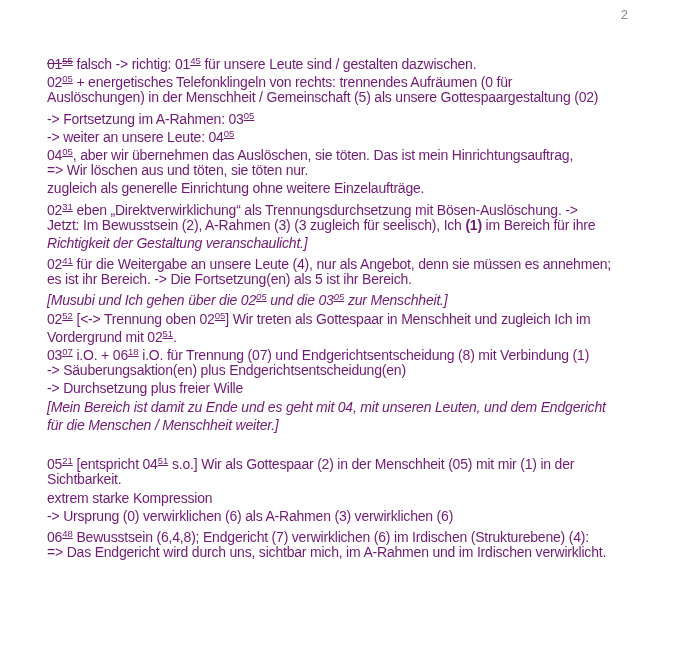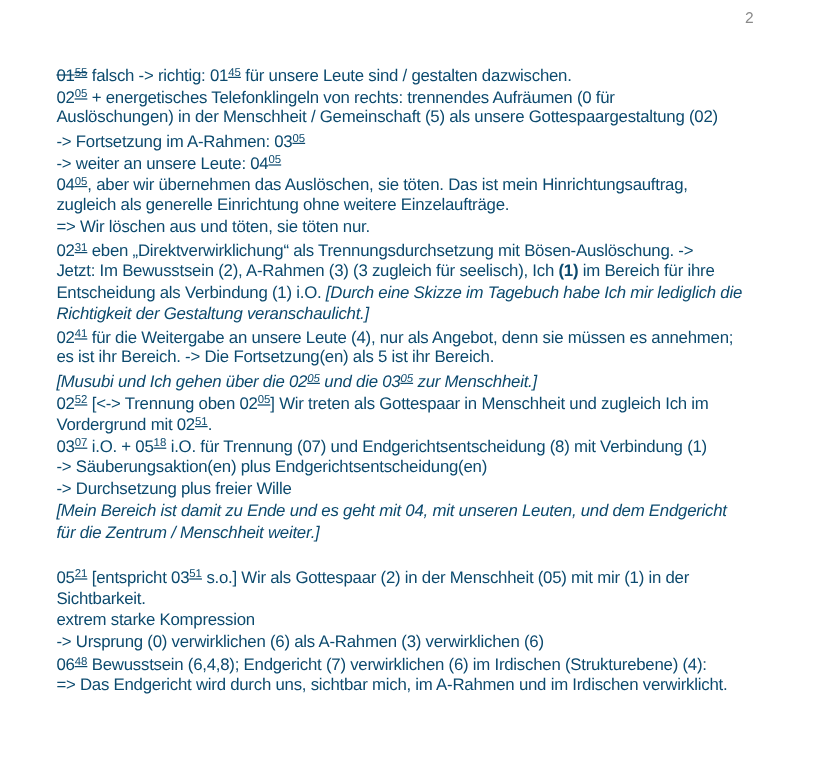--- a/index.html
+++ b/index.html
@@ -19,21 +19,21 @@
     top: 7px;
     right: 52px;
     font-size: 13px;
     color: #8a8a8a;
   }
   .doc {
     position: absolute;
     left: 47px;
     top: 52px;
     width: 610px;
-    color: #0c4a6e;
+    color: #701a75;
     font-size: 14px;
     letter-spacing: -0.2px;
   }
   .line {
     height: 18.2px;
     line-height: 18.2px;
     white-space: nowrap;
   }
   .r-b    { font-weight: bold; }
   .r-i    { font-style: italic; }
@@ -63,36 +63,35 @@
 
 <div class="page-number">2</div>
 
 <div class="doc">
     <div class="line"><span class="r-st">01</span><span class="r-stsup">55</span><span> falsch -&gt; richtig: 01</span><span class="r-sup">45</span><span> für unsere Leute sind / gestalten dazwischen.</span></div>
     <div class="line"><span>02</span><span class="r-sup">05</span><span> + energetisches Telefonklingeln von rechts: trennendes Aufräumen (0 für</span></div>
     <div class="line"><span>Auslöschungen) in der Menschheit / Gemeinschaft (5) als unsere Gottespaargestaltung (02)</span></div>
     <div class="line"><span>-&gt; Fortsetzung im A-Rahmen: 03</span><span class="r-sup">05</span></div>
     <div class="line"><span>-&gt; weiter an unsere Leute: 04</span><span class="r-sup">05</span></div>
     <div class="line"><span>04</span><span class="r-sup">05</span><span>, aber wir übernehmen das Auslöschen, sie töten. Das ist mein Hinrichtungsauftrag,</span></div>
+    <div class="line"><span>=&gt; Wir löschen aus und töten, sie töten nur.</span></div>
     <div class="line"><span>zugleich als generelle Einrichtung ohne weitere Einzelaufträge.</span></div>
-    <div class="line"><span>=&gt; Wir löschen aus und töten, sie töten nur.</span></div>
     <div class="line"><span>02</span><span class="r-sup">31</span><span> eben „Direktverwirklichung“ als Trennungsdurchsetzung mit Bösen-Auslöschung. -&gt;</span></div>
     <div class="line"><span>Jetzt: Im Bewusstsein (2), A-Rahmen (3) (3 zugleich für seelisch), Ich </span><span class="r-b">(1)</span><span> im Bereich für ihre</span></div>
-    <div class="line"><span>Entscheidung als Verbindung (1) i.O. </span><span class="r-i">[Durch eine Skizze im Tagebuch habe Ich mir lediglich die</span></div>
     <div class="line"><span class="r-i">Richtigkeit der Gestaltung veranschaulicht.]</span></div>
     <div class="line"><span>02</span><span class="r-sup">41</span><span> für die Weitergabe an unsere Leute (4), nur als Angebot, denn sie müssen es annehmen;</span></div>
     <div class="line"><span>es ist ihr Bereich. -&gt; Die Fortsetzung(en) als 5 ist ihr Bereich.</span></div>
     <div class="line"><span class="r-i">[Musubi und Ich gehen über die 02</span><span class="r-isup">05</span><span class="r-i"> und die 03</span><span class="r-isup">05</span><span class="r-i"> zur Menschheit.]</span></div>
     <div class="line"><span>02</span><span class="r-sup">52</span><span> [&lt;-&gt; Trennung oben 02</span><span class="r-sup">05</span><span>] Wir treten als Gottespaar in Menschheit und zugleich Ich im</span></div>
     <div class="line"><span>Vordergrund mit 02</span><span class="r-sup">51</span><span>.</span></div>
-    <div class="line"><span>03</span><span class="r-sup">07</span><span> i.O. + 05</span><span class="r-sup">18</span><span> i.O. für Trennung (07) und Endgerichtsentscheidung (8) mit Verbindung (1)</span></div>
+    <div class="line"><span>03</span><span class="r-sup">07</span><span> i.O. + 06</span><span class="r-sup">18</span><span> i.O. für Trennung (07) und Endgerichtsentscheidung (8) mit Verbindung (1)</span></div>
     <div class="line"><span>-&gt; Säuberungsaktion(en) plus Endgerichtsentscheidung(en)</span></div>
     <div class="line"><span>-&gt; Durchsetzung plus freier Wille</span></div>
     <div class="line"><span class="r-i">[Mein Bereich ist damit zu Ende und es geht mit 04, mit unseren Leuten, und dem Endgericht</span></div>
-    <div class="line"><span class="r-i">für die Zentrum / Menschheit weiter.]</span></div>
+    <div class="line"><span class="r-i">für die Menschen / Menschheit weiter.]</span></div>
     <div class="line"></div>
-    <div class="line"><span>05</span><span class="r-sup">21</span><span> [entspricht 03</span><span class="r-sup">51</span><span> s.o.] Wir als Gottespaar (2) in der Menschheit (05) mit mir (1) in der</span></div>
+    <div class="line"><span>05</span><span class="r-sup">21</span><span> [entspricht 04</span><span class="r-sup">51</span><span> s.o.] Wir als Gottespaar (2) in der Menschheit (05) mit mir (1) in der</span></div>
     <div class="line"><span>Sichtbarkeit.</span></div>
     <div class="line"><span>extrem starke Kompression</span></div>
     <div class="line"><span>-&gt; Ursprung (0) verwirklichen (6) als A-Rahmen (3) verwirklichen (6)</span></div>
     <div class="line"><span>06</span><span class="r-sup">48</span><span> Bewusstsein (6,4,8); Endgericht (7) verwirklichen (6) im Irdischen (Strukturebene) (4):</span></div>
     <div class="line"><span>=&gt; Das Endgericht wird durch uns, sichtbar mich, im A-Rahmen und im Irdischen verwirklicht.</span></div>
   </div>
 
 </body></html>

